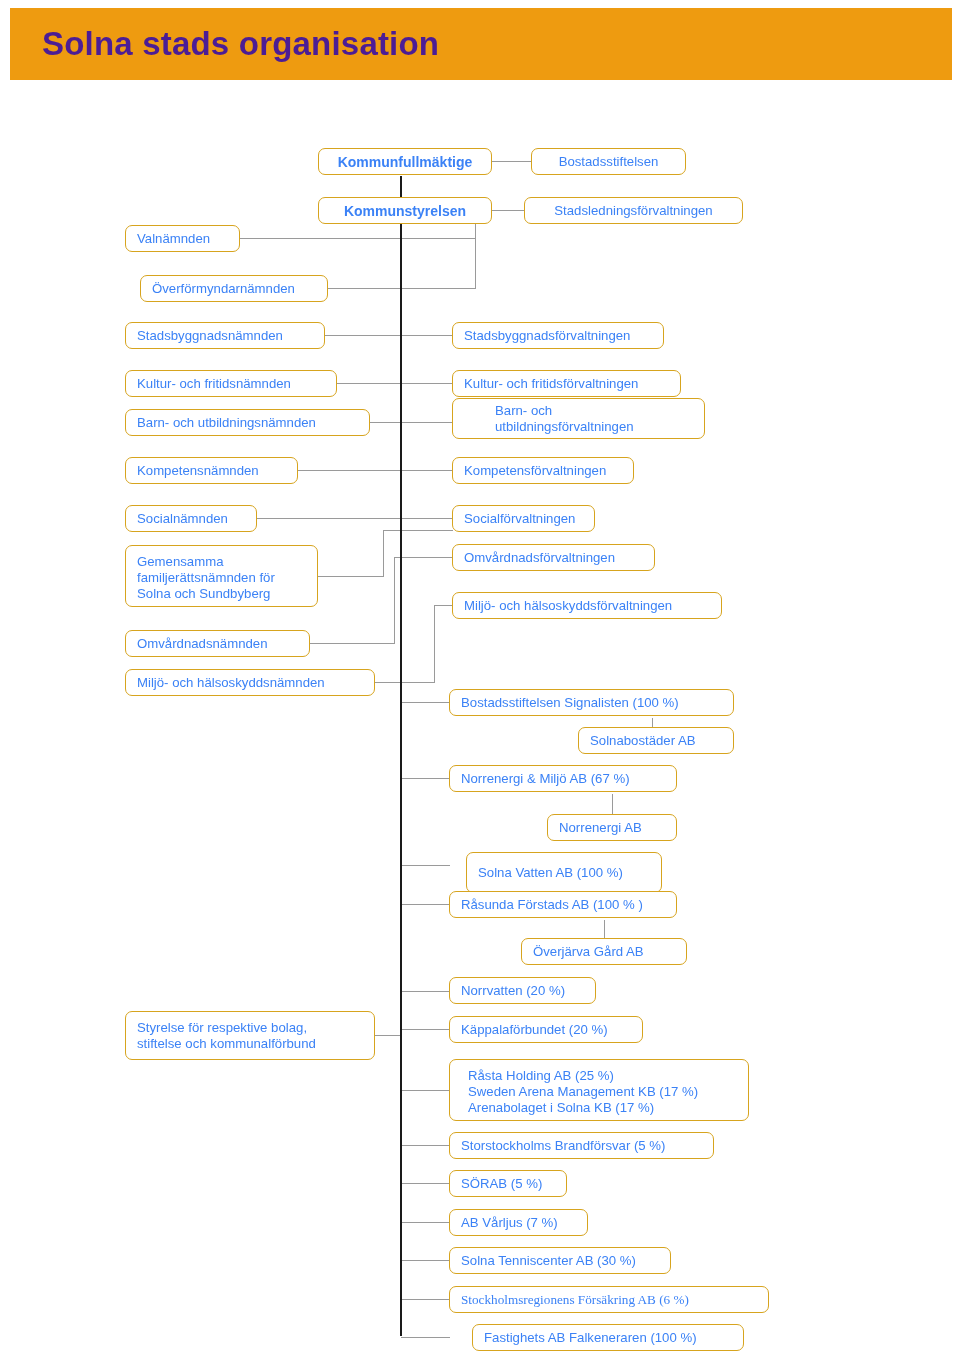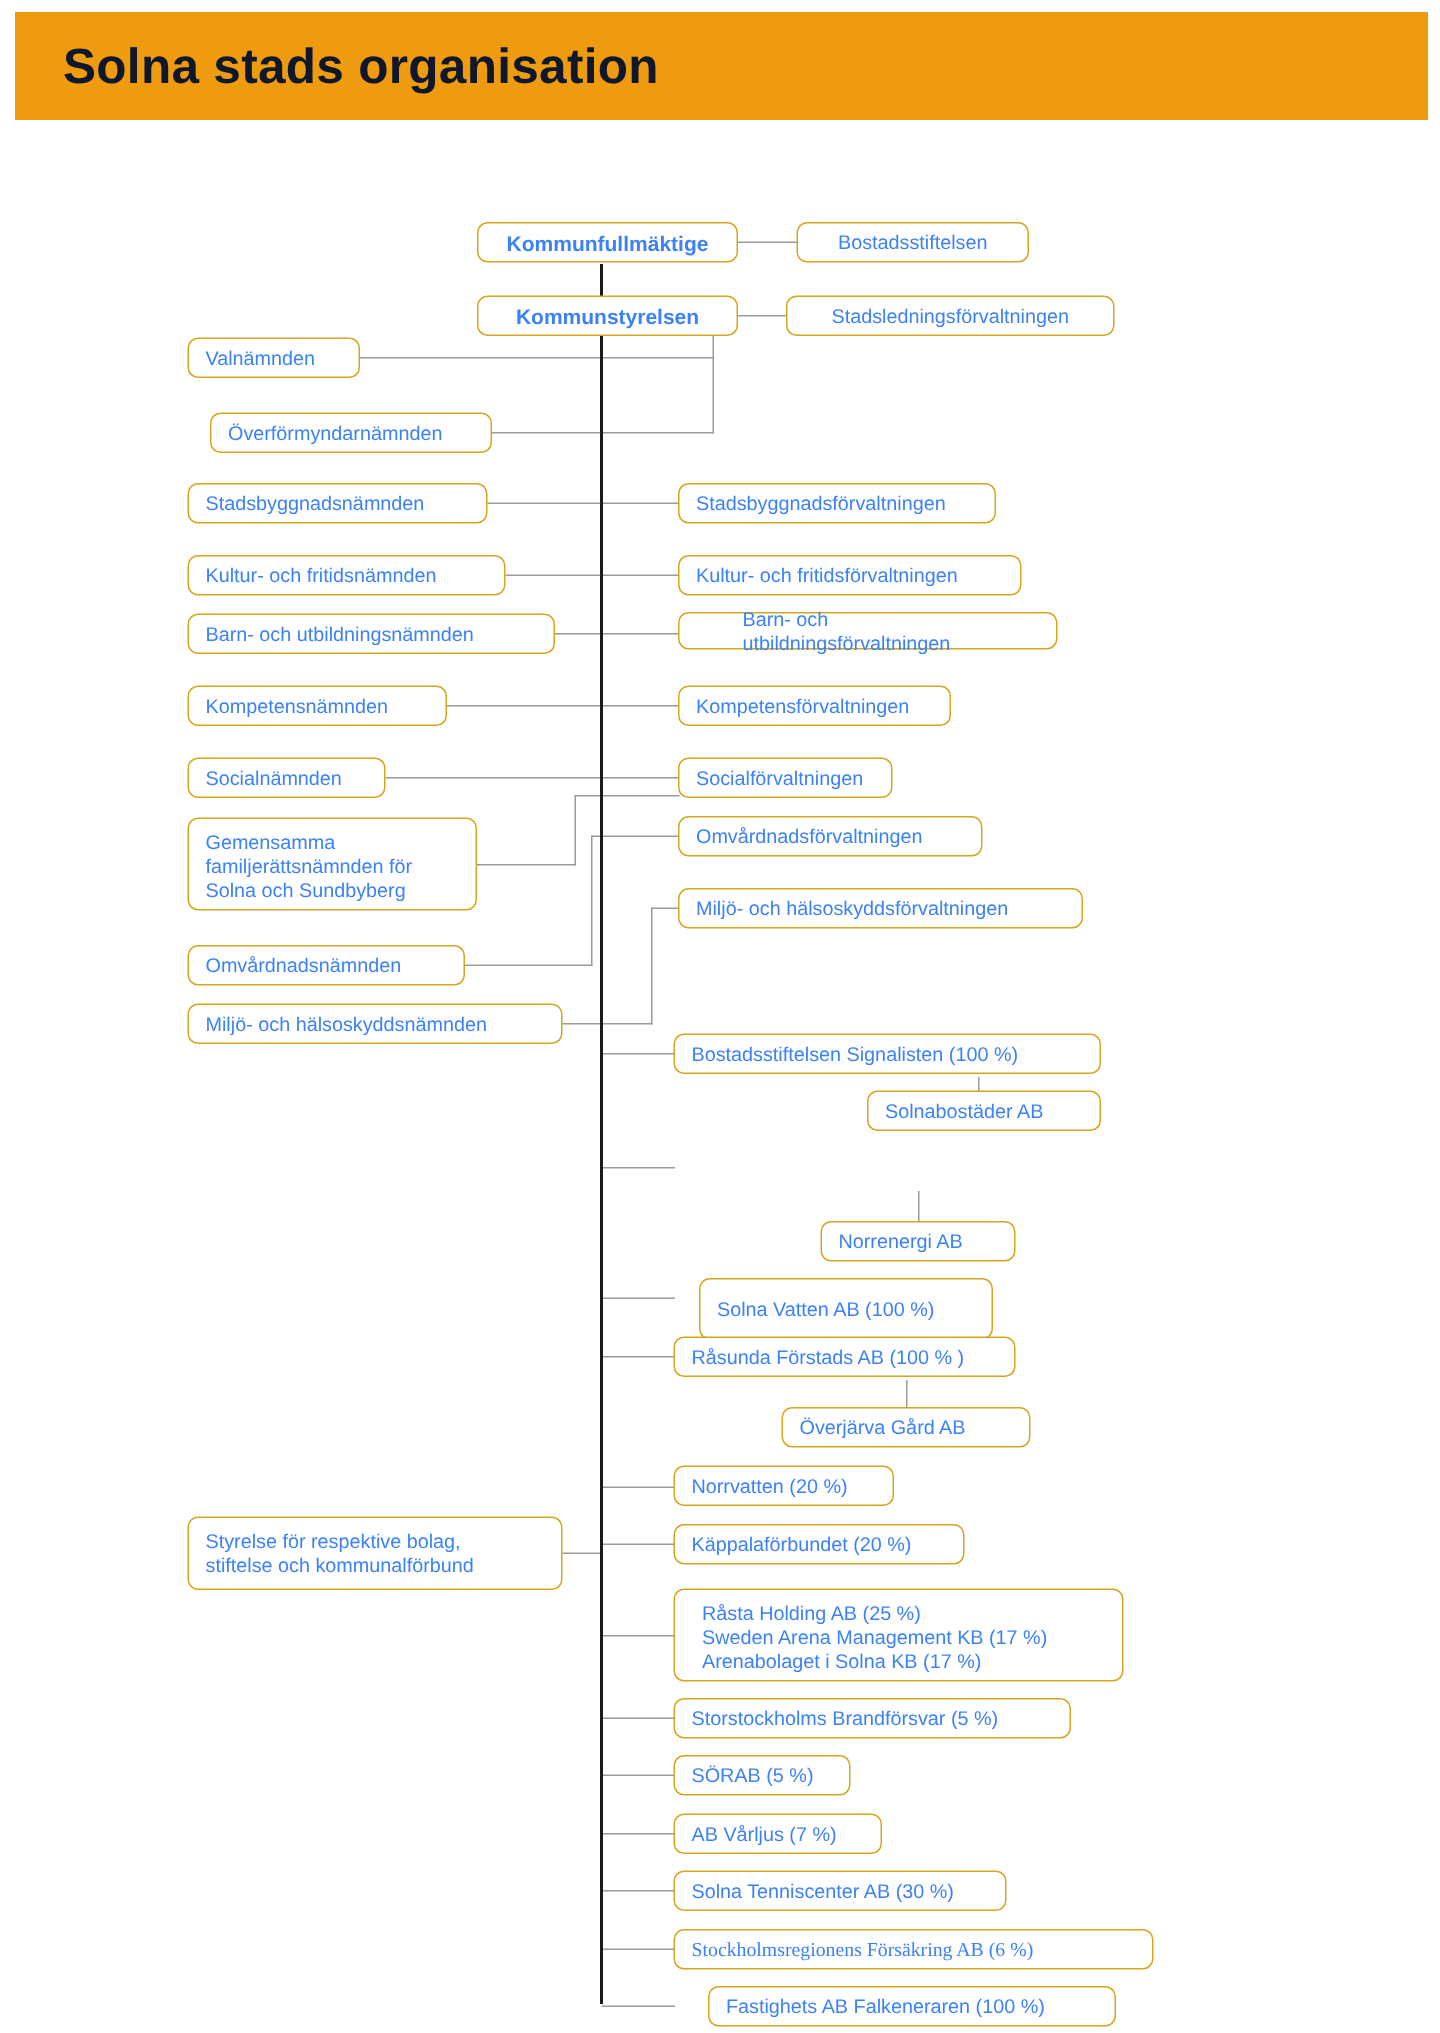--- a/index.html
+++ b/index.html
@@ -26,21 +26,21 @@
     top: 8px;
     width: 942px;
     height: 72px;
     background: #ee9b10;
   }
   #header-title {
     position: absolute;
     left: 32px;
     top: 50%;
     transform: translateY(-50%);
-    color: #0f172a;
+    color: #4c1d95;
     font-size: 33px;
     font-weight: bold;
     letter-spacing: 0.2px;
     white-space: nowrap;
   }
 
   
   #diagram {
     position: absolute;
     left: 0;
@@ -189,34 +189,35 @@
 
     <div class="node" style="left:125px; top:669px; width:250px; height:27px;">Miljö- och hälsoskyddsnämnden</div>
 
     <div class="node multiline" style="left:125px; top:1011px; width:250px; height:49px;">Styrelse för respektive bolag,
 stiftelse och kommunalförbund</div>
 
     <div class="node" style="left:452px; top:322px; width:212px; height:27px;">Stadsbyggnadsförvaltningen</div>
 
     <div class="node" style="left:452px; top:370px; width:229px; height:27px;">Kultur- och fritidsförvaltningen</div>
 
-    <div class="node" style="left:452px; top:408px; width:253px; height:25px;padding-left:42px;">Barn- och utbildningsförvaltningen</div>
+    <div class="node" style="left:452px; top:398px; width:253px; height:41px;padding-left:42px;">Barn- och utbildningsförvaltningen</div>
 
     <div class="node" style="left:452px; top:457px; width:182px; height:27px;">Kompetensförvaltningen</div>
 
     <div class="node" style="left:452px; top:505px; width:143px; height:27px;">Socialförvaltningen</div>
 
     <div class="node" style="left:452px; top:544px; width:203px; height:27px;">Omvårdnadsförvaltningen</div>
 
     <div class="node" style="left:452px; top:592px; width:270px; height:27px;">Miljö- och hälsoskyddsförvaltningen</div>
 
     <div class="node" style="left:449px; top:689px; width:285px; height:27px;">Bostadsstiftelsen Signalisten (100 %)</div>
 
     <div class="node" style="left:578px; top:727px; width:156px; height:27px;">Solnabostäder AB</div>
 
+    <div class="node" style="left:449px; top:765px; width:228px; height:27px;">Norrenergi &amp; Miljö AB (67 %)</div>
 
     <div class="node" style="left:547px; top:814px; width:130px; height:27px;">Norrenergi AB</div>
 
     <div class="node" style="left:466px; top:852px; width:196px; height:41px;">Solna Vatten AB (100 %)</div>
 
     <div class="node" style="left:449px; top:891px; width:228px; height:27px;">Råsunda Förstads AB (100 %  )</div>
 
     <div class="node" style="left:521px; top:938px; width:166px; height:27px;">Överjärva Gård AB</div>
 
     <div class="node" style="left:449px; top:977px; width:147px; height:27px;">Norrvatten (20 %)</div>

